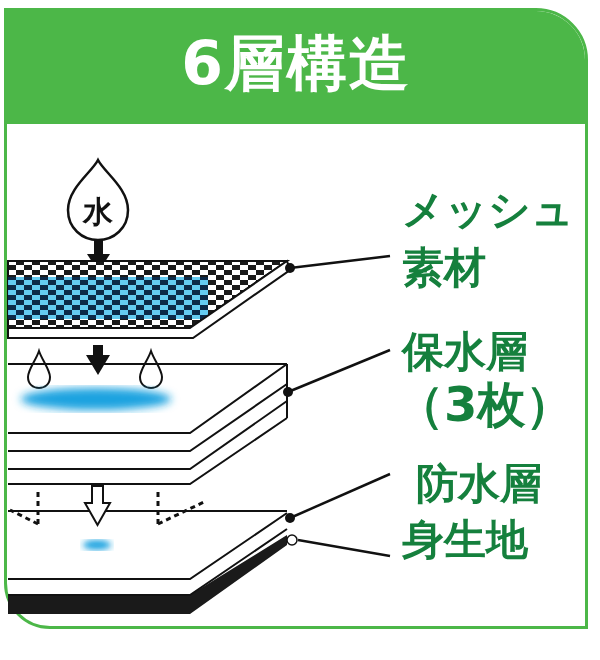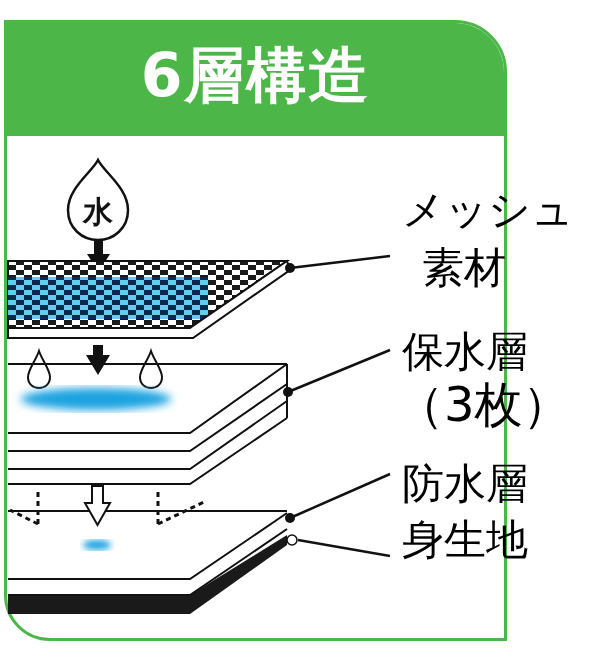--- a/index.html
+++ b/index.html
@@ -1,25 +1,25 @@
 <!DOCTYPE html>
 <html><head>
 <meta charset="utf-8">
 <style>
   html, body { margin: 0; padding: 0; background: #ffffff; }
   body { width: 600px; height: 660px; position: relative; overflow: hidden;
          font-family: "DejaVu Sans", "Liberation Sans", sans-serif; }
-  .frame { position: absolute; left: 4px; top: 20px; width: 503px; height: 621px;
+  .frame { position: absolute; left: 4px; top: 8px; width: 584px; height: 621px;
            border: 3px solid #4cb748; box-sizing: border-box;
            border-top-right-radius: 52px; border-bottom-left-radius: 46px; overflow: hidden; }
   .header { position: absolute; left: 0; top: 0; right: 0; height: 113px; background: #4cb748; }
   .title { position: absolute; left: 0; right: 0; top: 12px; text-align: center;
            color: #ffffff; font-size: 60px; font-weight: bold; letter-spacing: 2px; line-height: 80px; }
   svg.diagram { position: absolute; left: 0; top: 0; }
-  .label { position: absolute; color: #000000; font-size: 42px; line-height: 48px; white-space: nowrap; }
+  .label { position: absolute; color: #15803d; font-size: 42px; line-height: 48px; white-space: nowrap; font-weight: bold; }
 </style>
 </head>
 <body>
 
 <div class="frame">
   <div class="header">
     <div class="title">6層構造</div>
   </div>
 </div>
 
@@ -116,17 +116,17 @@
   </g>
   <g fill="#111">
     <circle cx="290" cy="268" r="5"></circle>
     <circle cx="288" cy="392" r="5"></circle>
     <circle cx="290" cy="518" r="5"></circle>
     <circle cx="292" cy="540" r="5" fill="#fff" stroke="#111" stroke-width="1.5"></circle>
   </g>
 </svg>
 
 <div class="label" style="left:402px;top:186px;">メッシュ</div>
-<div class="label" style="left:422px;top:244px;">素材</div>
+<div class="label" style="left:402px;top:244px;">素材</div>
 <div class="label" style="left:402px;top:328px;">保水層</div>
 <div class="label" style="left:396px;top:380px;font-size:48px;">（3枚）</div>
-<div class="label" style="left:402px;top:460px;">防水層</div>
+<div class="label" style="left:416px;top:460px;">防水層</div>
 <div class="label" style="left:402px;top:516px;">身生地</div>
 
 </body></html>

